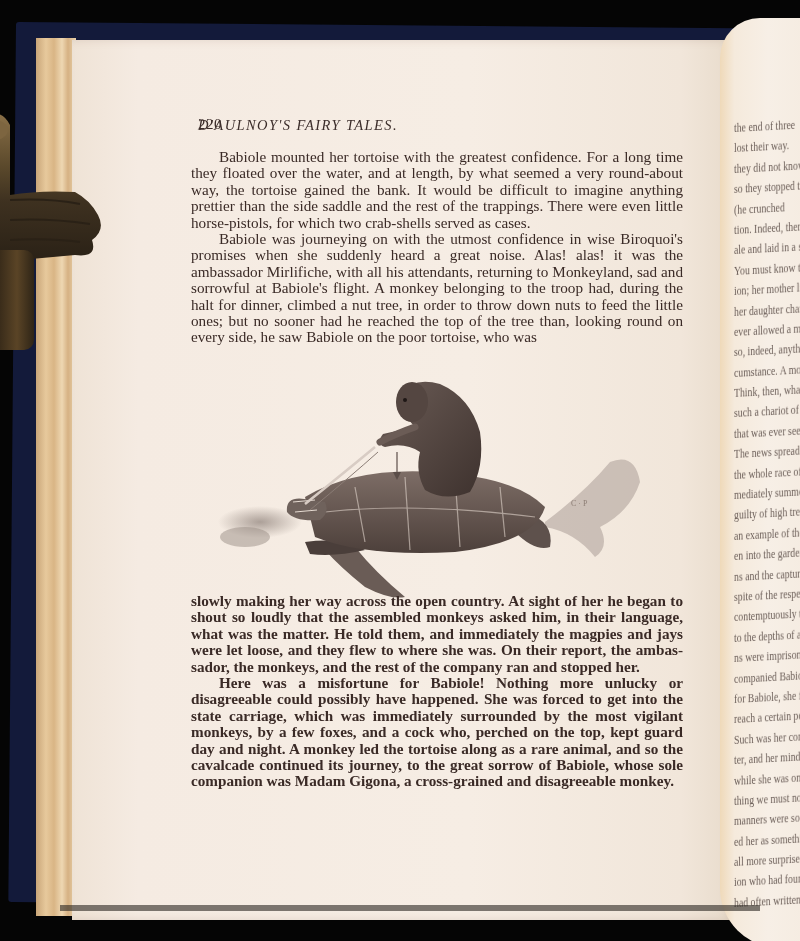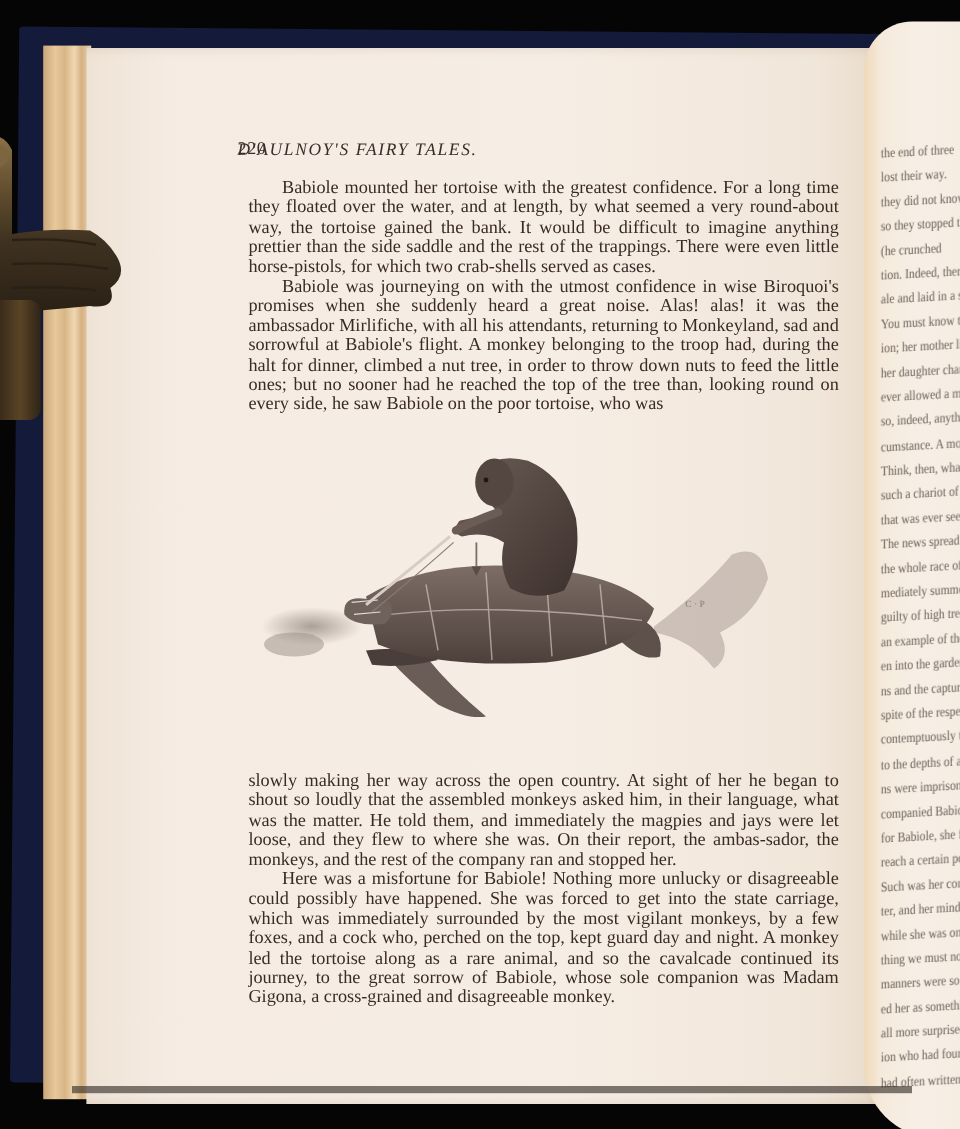--- a/index.html
+++ b/index.html
@@ -56,26 +56,25 @@
     font-size: 15px; color: #3b2d2a; letter-spacing: 0.5px;
   }
   .running-title {
     position: absolute; left: 0; right: 0; top: 1px; text-align: left;
     font-style: italic; font-size: 14.5px; letter-spacing: 1.4px; color: #3b2d2a;
   }
   .text-block {
     position: absolute; left: 191px; width: 492px;
     font-size: 15.2px; line-height: 16.4px; color: #3a2a26;
     text-align: justify;
-    margin-left: 16px;
   }
   .text-block p { margin: 0; text-indent: 28px; }
   .text-block p.cont { text-indent: 0; }
   .block-1 { top: 149px; }
-  .block-2 { top: 643px; }
+  .block-2 { top: 593px; font-weight: bold; }
   .illustration {
     position: absolute; left: 215px; top: 372px; width: 435px; height: 228px;
   }
   .artist-mark {
     position: absolute; left: 571px; top: 499px;
     font-size: 8px; color: #8c7d74; letter-spacing: 2px;
   }
   .bottom-shadow {
     position: absolute; left: 60px; top: 905px; width: 700px; height: 6px;
     background: #2a241f; opacity: 0.6;

